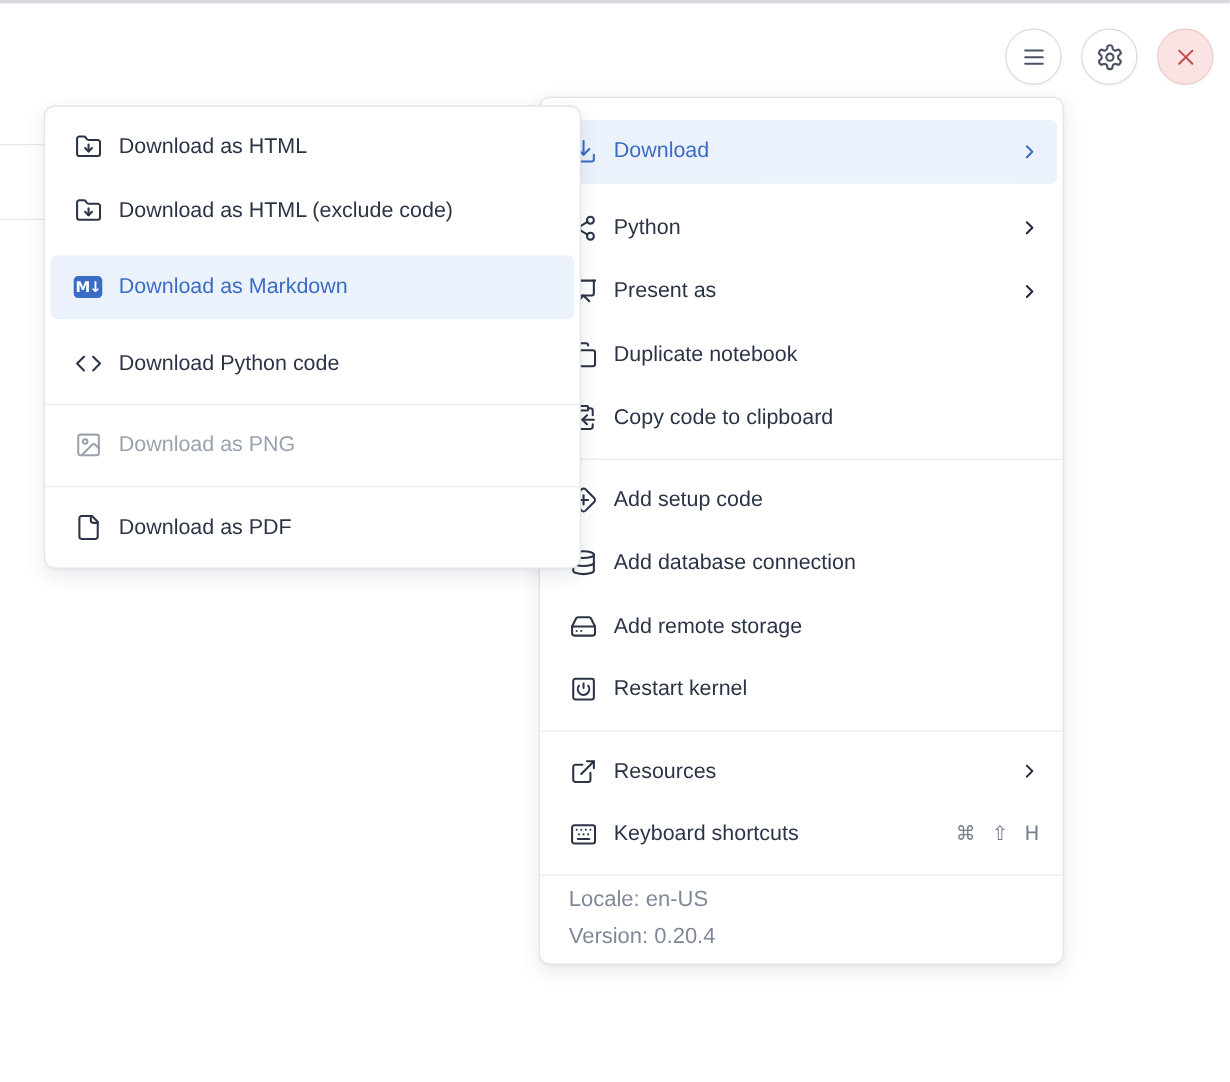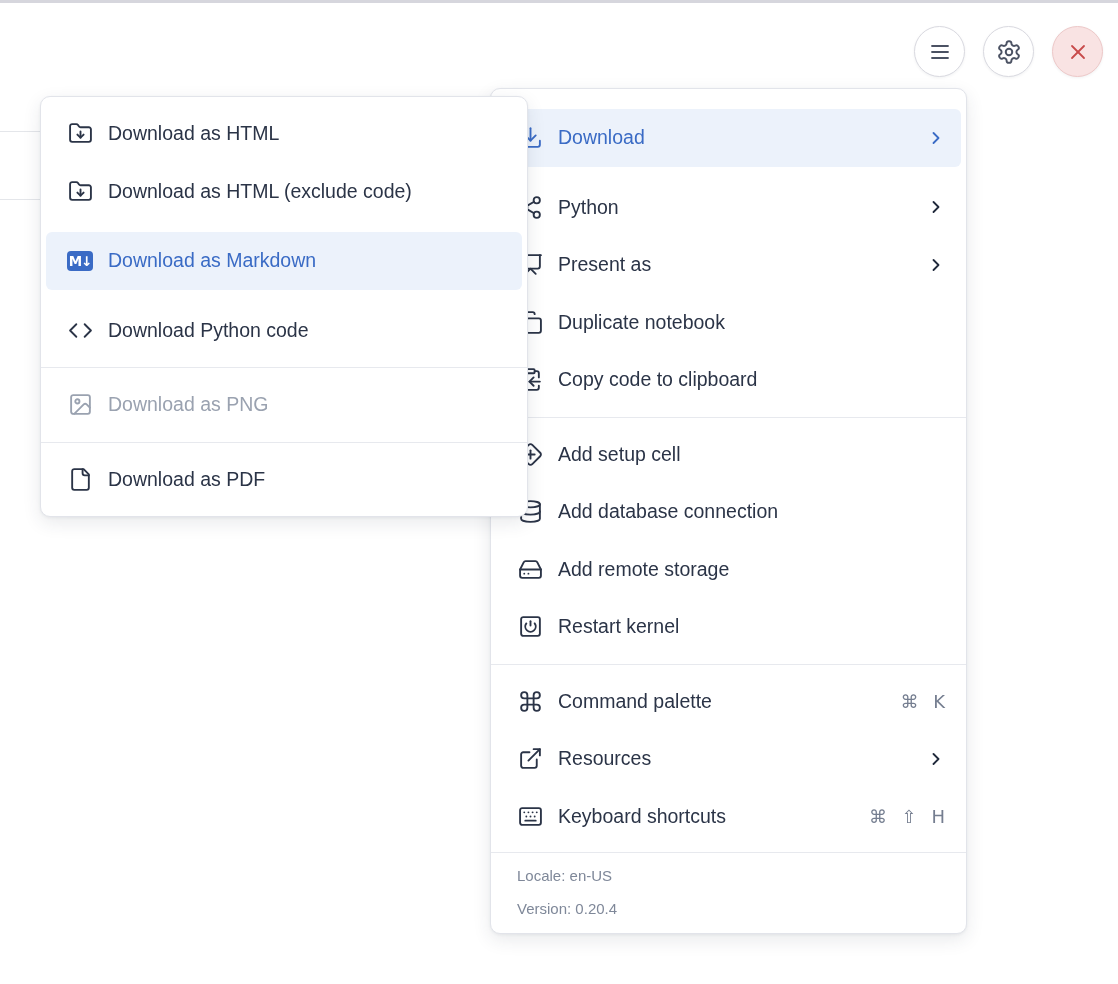--- a/index.html
+++ b/index.html
@@ -72,21 +72,21 @@
   .md-badge{
     width:27px;height:20px;border-radius:4px;background:var(--accent);
     color:#fff;display:flex;align-items:center;justify-content:center;
     font-size:13.5px;font-weight:bold;font-family:"DejaVu Sans",sans-serif;
     letter-spacing:-1px;
   }
 
   .menu-footer{
     border-top:1px solid var(--divider);margin-top:7px;
     padding:6px 26px 8px;color:var(--muted);
-    font-size:15px;line-height:33px;
+    font-size:20px;line-height:33px;
   }
   svg{display:block;}
 </style>
 </head>
 <body>
 
 <div class="top-edge"></div>
 <div class="bg-line l1"></div>
 <div class="bg-line l2"></div>
 
@@ -249,21 +249,21 @@
       </div>
       <div class="menu-divider"></div>
       <div class="menu-item">
         <span class="mi-icon">
           <svg viewBox="0 0 24 24" width="25" height="25" fill="none" stroke="currentColor" stroke-width="1.8" stroke-linecap="round" stroke-linejoin="round">
             <path d="M12 8v8"></path>
             <path d="M2.7 10.3a2.41 2.41 0 0 0 0 3.41l7.59 7.59a2.41 2.41 0 0 0 3.41 0l7.59-7.59a2.41 2.41 0 0 0 0-3.41L13.7 2.71a2.41 2.41 0 0 0-3.41 0z"></path>
             <path d="M8 12h8"></path>
           </svg>
         </span>
-        <span class="mi-label">Add setup cell</span>
+        <span class="mi-label">Add setup code</span>
       </div>
       <div class="menu-item">
         <span class="mi-icon">
           <svg viewBox="0 0 24 24" width="25" height="25" fill="none" stroke="currentColor" stroke-width="1.8" stroke-linecap="round" stroke-linejoin="round">
             <ellipse cx="12" cy="5" rx="9" ry="3"></ellipse>
             <path d="M3 5V19A9 3 0 0 0 21 19V5"></path>
             <path d="M3 12A9 3 0 0 0 21 12"></path>
           </svg>
         </span>
         <span class="mi-label">Add database connection</span>
@@ -283,31 +283,20 @@
         <span class="mi-icon">
           <svg viewBox="0 0 24 24" width="25" height="25" fill="none" stroke="currentColor" stroke-width="1.8" stroke-linecap="round" stroke-linejoin="round">
             <path d="M12 7v4"></path>
             <path d="M7.998 9.003a5 5 0 1 0 8-.005"></path>
             <rect x="3" y="3" width="18" height="18" rx="2"></rect>
           </svg>
         </span>
         <span class="mi-label">Restart kernel</span>
       </div>
       <div class="menu-divider"></div>
-      <div class="menu-item">
-        <span class="mi-icon">
-          <svg viewBox="0 0 24 24" width="25" height="25" fill="none" stroke="currentColor" stroke-width="1.8" stroke-linecap="round" stroke-linejoin="round">
-            <path d="M15 6v12a3 3 0 1 0 3-3H6a3 3 0 1 0 3 3V6a3 3 0 1 0-3 3h12a3 3 0 1 0-3-3"></path>
-          </svg>
-        </span>
-        <span class="mi-label">Command palette</span>
-        <span class="mi-right">
-          <span class="shortcut">⌘ K</span>
-        </span>
-      </div>
       <div class="menu-item">
         <span class="mi-icon">
           <svg viewBox="0 0 24 24" width="25" height="25" fill="none" stroke="currentColor" stroke-width="1.8" stroke-linecap="round" stroke-linejoin="round">
             <path d="M15 3h6v6"></path>
             <path d="M10 14 21 3"></path>
             <path d="M18 13v6a2 2 0 0 1-2 2H5a2 2 0 0 1-2-2V8a2 2 0 0 1 2-2h6"></path>
           </svg>
         </span>
         <span class="mi-label">Resources</span>
         <span class="mi-right">

